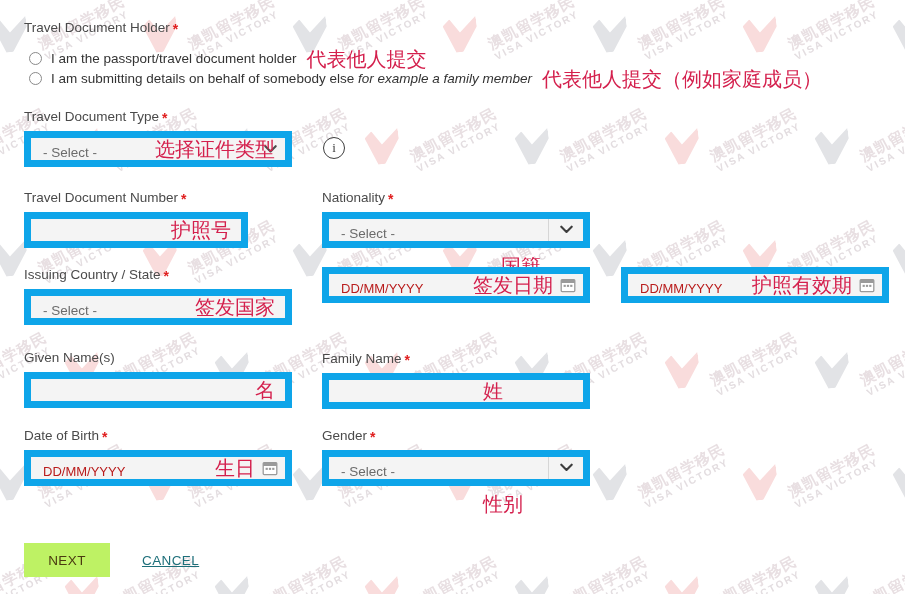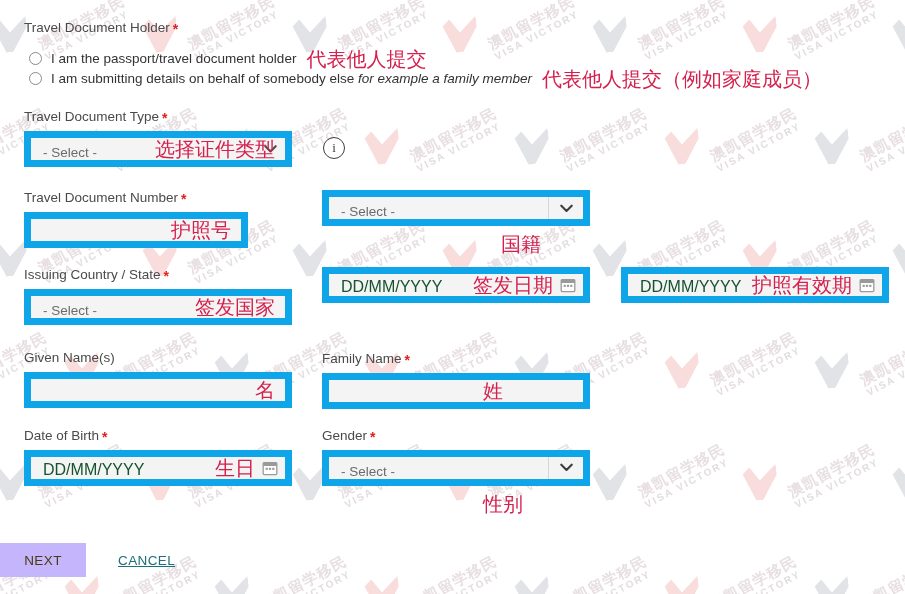--- a/index.html
+++ b/index.html
@@ -108,22 +108,22 @@
     background: #f4f4f4;
     border: 7px solid #0ea5e9;
     position: relative;
     display: flex;
     align-items: flex-end;
     font-size: 13.5px;
     color: #6f6f6f;
   }
   .ctrl .ph {
     padding-left: 12px;
-    color: #14532d;
-    font-size: 16px;
+    color: #b91c1c;
+    font-size: 13px;
     white-space: nowrap;
   }
   .ctrl .sel-text {
     padding-left: 12px;
     color: #6b6b6b;
     font-size: 13.5px;
     white-space: nowrap;
   }
   .ctrl .inner-note {
     position: absolute;
@@ -211,23 +211,24 @@
   
   #footer {
     position: absolute;
     left: 0;
     top: 543px;
     width: 905px;
     display: flex;
     align-items: center;
   }
   #next-button {
+    margin-left: 24px;
     width: 86px;
     height: 34px;
-    background: #c4b5fd;
+    background: #bef264;
     border: none;
     color: #4a3a10;
     font-size: 13.5px;
     font-family: "Liberation Sans", sans-serif;
     letter-spacing: 0.4px;
     cursor: pointer;
     display: flex;
     align-items: center;
     justify-content: center;
   }
@@ -597,20 +598,23 @@
       <div class="field-label">
         <span>Travel Document Number</span><span class="req-star">*</span>
       </div>
       <div class="ctrl" style="width:224px;">
         <span class="ph"></span>
         <span class="cn-note inner-note">护照号</span>
       </div>
     </div>
 
     <div class="col" style="left:322px; top:0;">
+      <div class="field-label">
+        <span>Nationality</span><span class="req-star">*</span>
+      </div>
       <div class="ctrl has-caret" style="width:268px;">
         <span class="sel-text">- Select -</span>
         <span class="cn-note inner-note">国籍</span>
         <span class="caret-box">
           <svg width="13" height="9" viewBox="0 0 13 9">
               <path d="M1.3 1.7 L6.5 7 L11.7 1.7" stroke="#3d3d3d" stroke-width="2.1" fill="none" stroke-linecap="round" stroke-linejoin="round"></path>
             </svg>
         </span>
       </div>
     </div>

